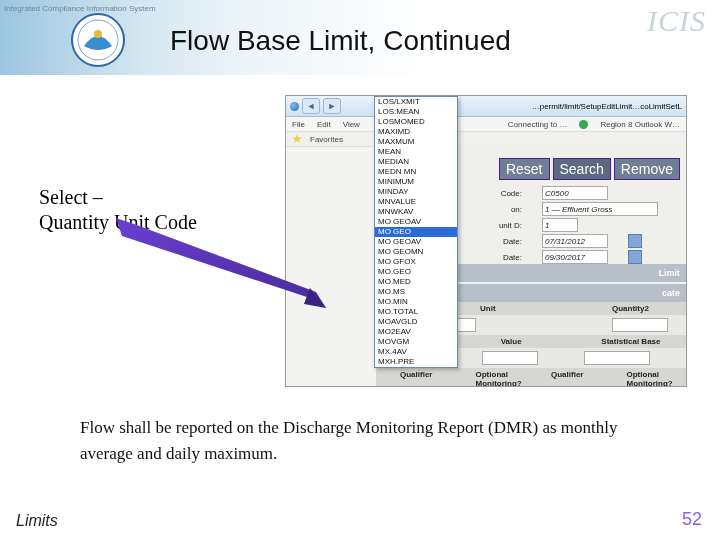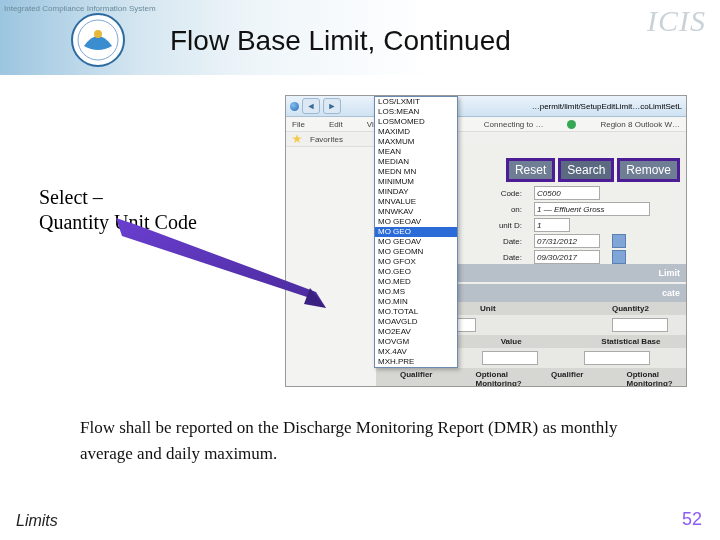--- a/index.html
+++ b/index.html
@@ -87,21 +87,21 @@
     display: flex;
     align-items: center;
     justify-content: center;
     font-size: 9px;
     color: #3b6b97;
   }
   .menu-bar {
     height: 14px;
     background: #f5f5f3;
     display: flex;
-    gap: 24px;
+    gap: 12px;
     padding: 0 6px;
     align-items: center;
     color: #444;
     border-bottom: 1px solid #ddd;
   }
   .fav-bar {
     height: 14px;
     background: #f0f0ee;
     display: flex;
     gap: 8px;
@@ -139,29 +139,29 @@
   .search-row {
     position: absolute;
     right: 6px;
     top: 14px;
     display: flex;
     gap: 3px;
   }
   .btn {
     background: #6f7e94;
     color: #fff;
-    font-size: 12px;
+    font-size: 14px;
     padding: 2px 6px;
-    border: 3px solid #4c1d95;
+    border: 1px solid #4c1d95;
   }
   .btn.dk { background: #5b6a80; }
   .field-row {
     display: flex;
     align-items: center;
-    gap: 12px;
+    gap: 20px;
     margin: 2px 0;
     font-size: 8px;
     color: #222;
   }
   .field-label { min-width: 44px; text-align: right; }
   .text-input {
     background: #fff;
     border: 1px solid #aaa;
     height: 12px;
     padding: 0 2px;

